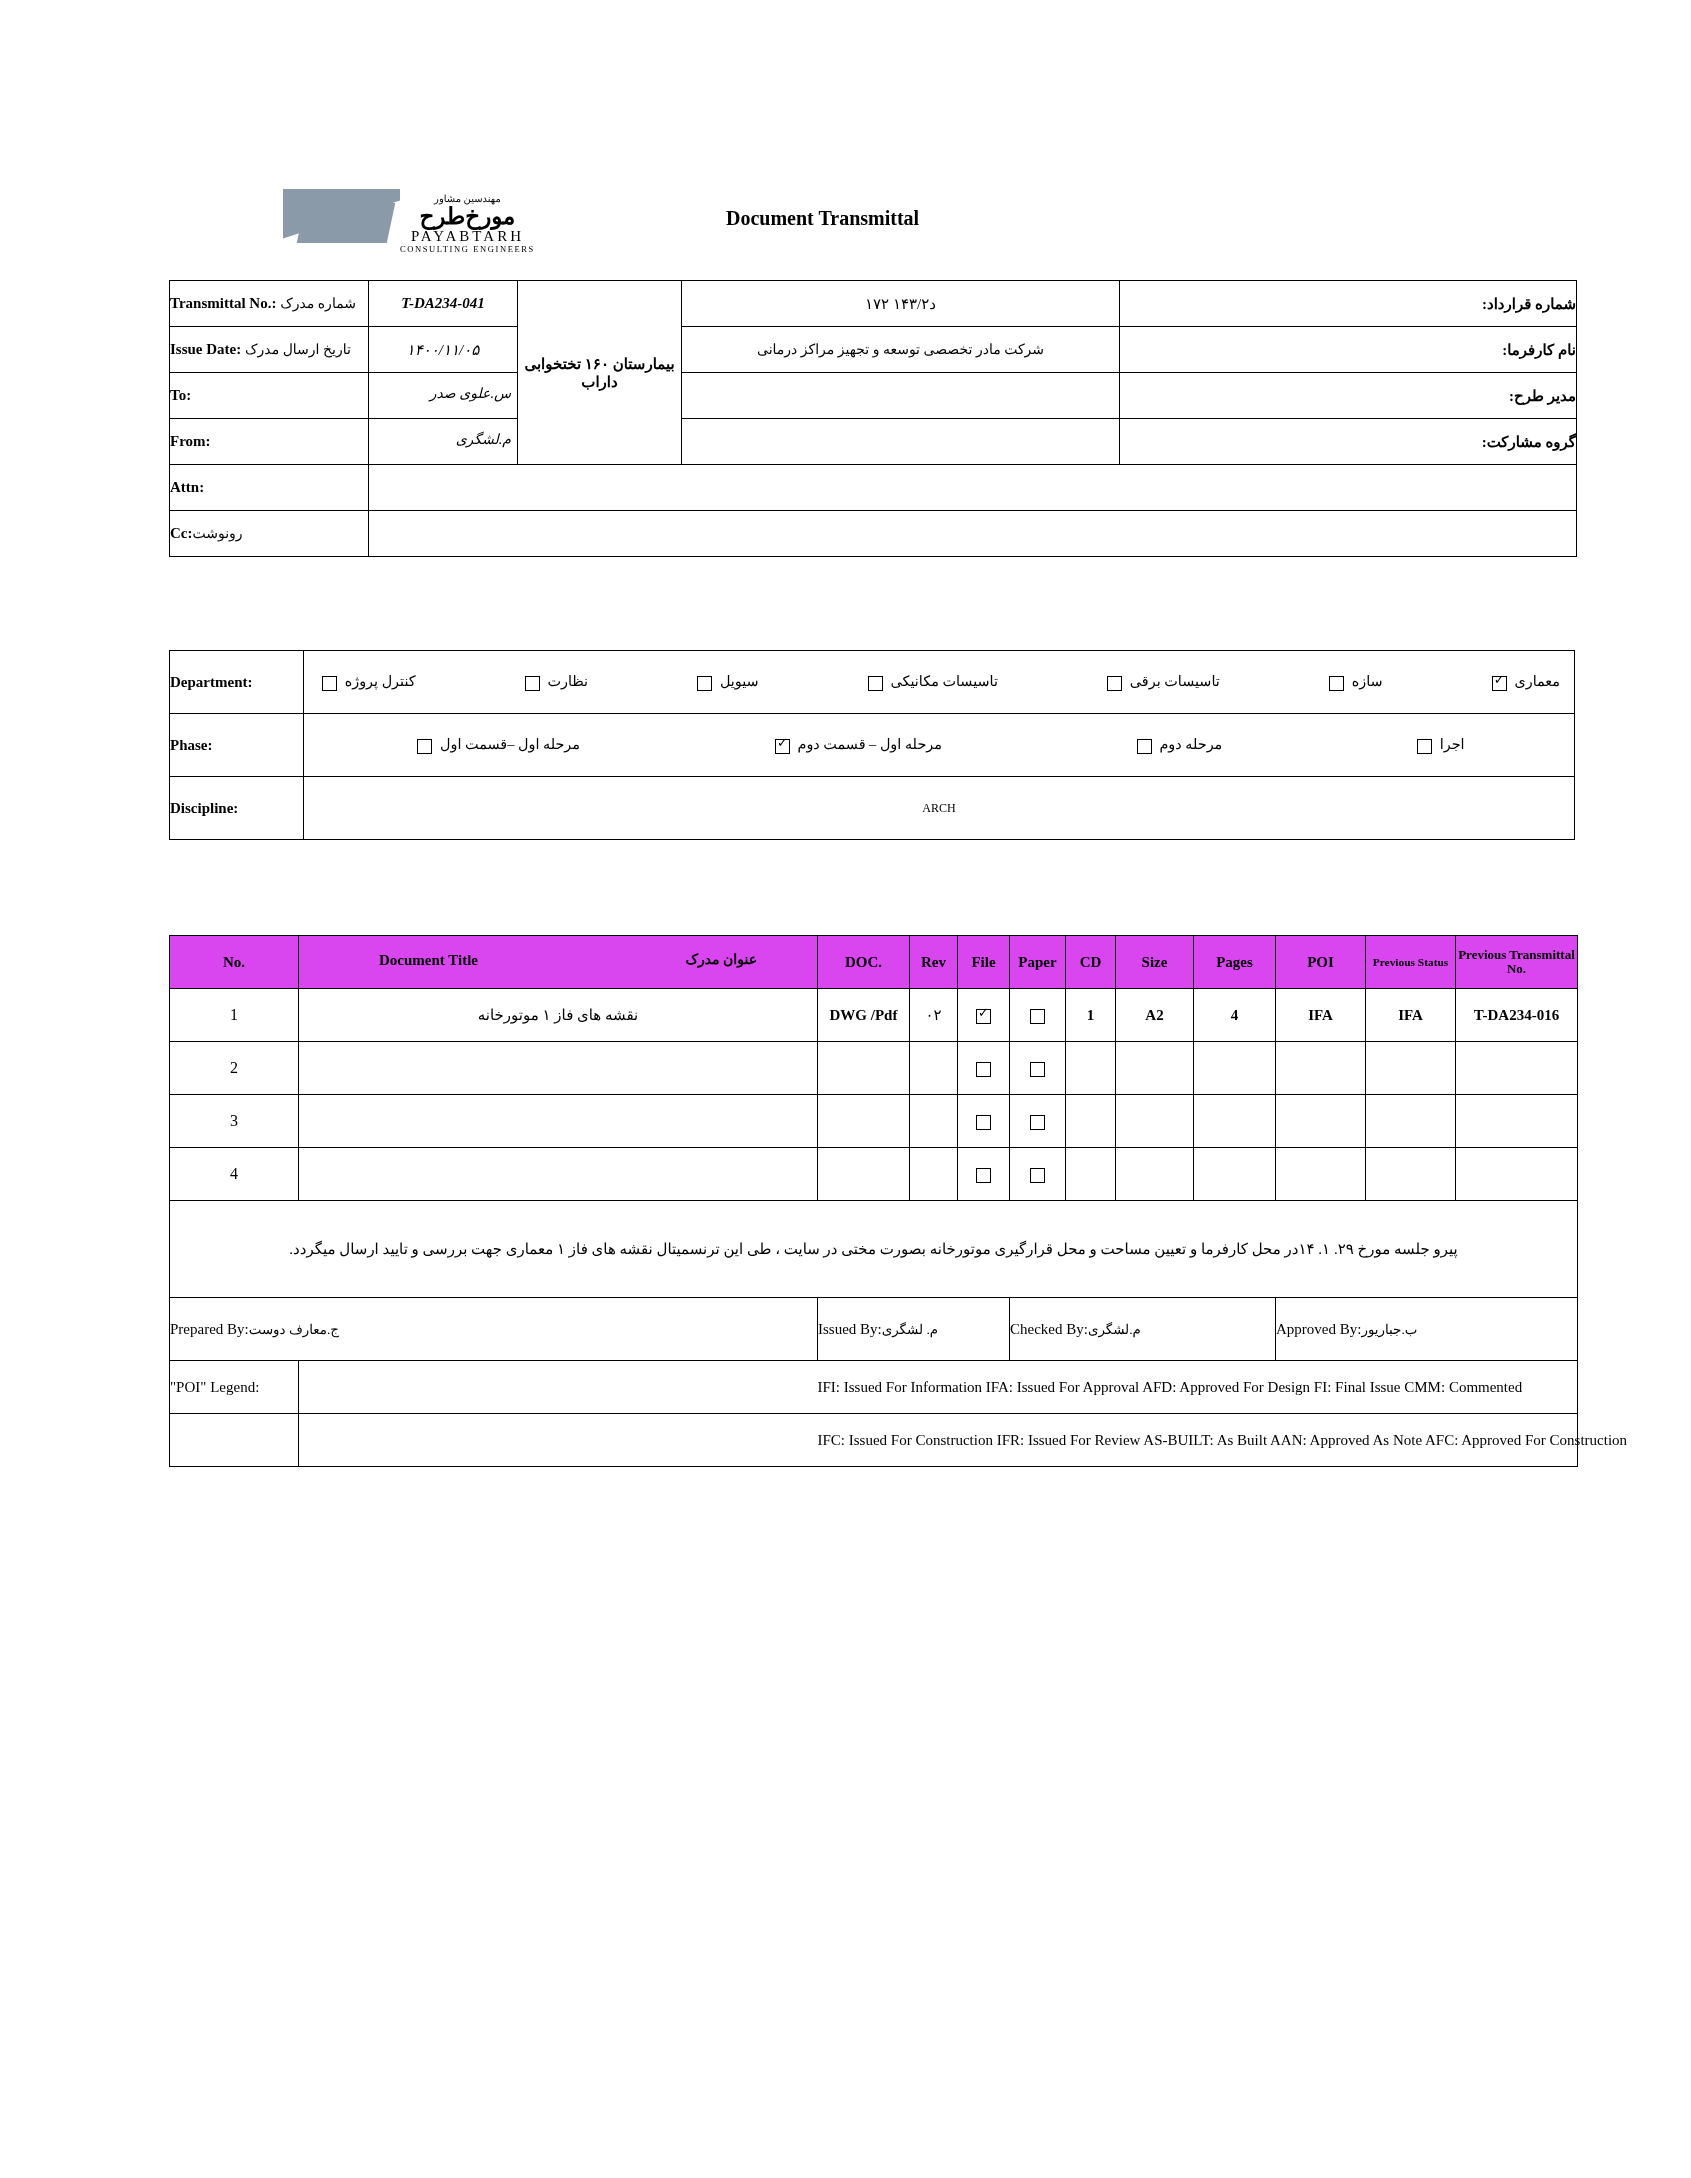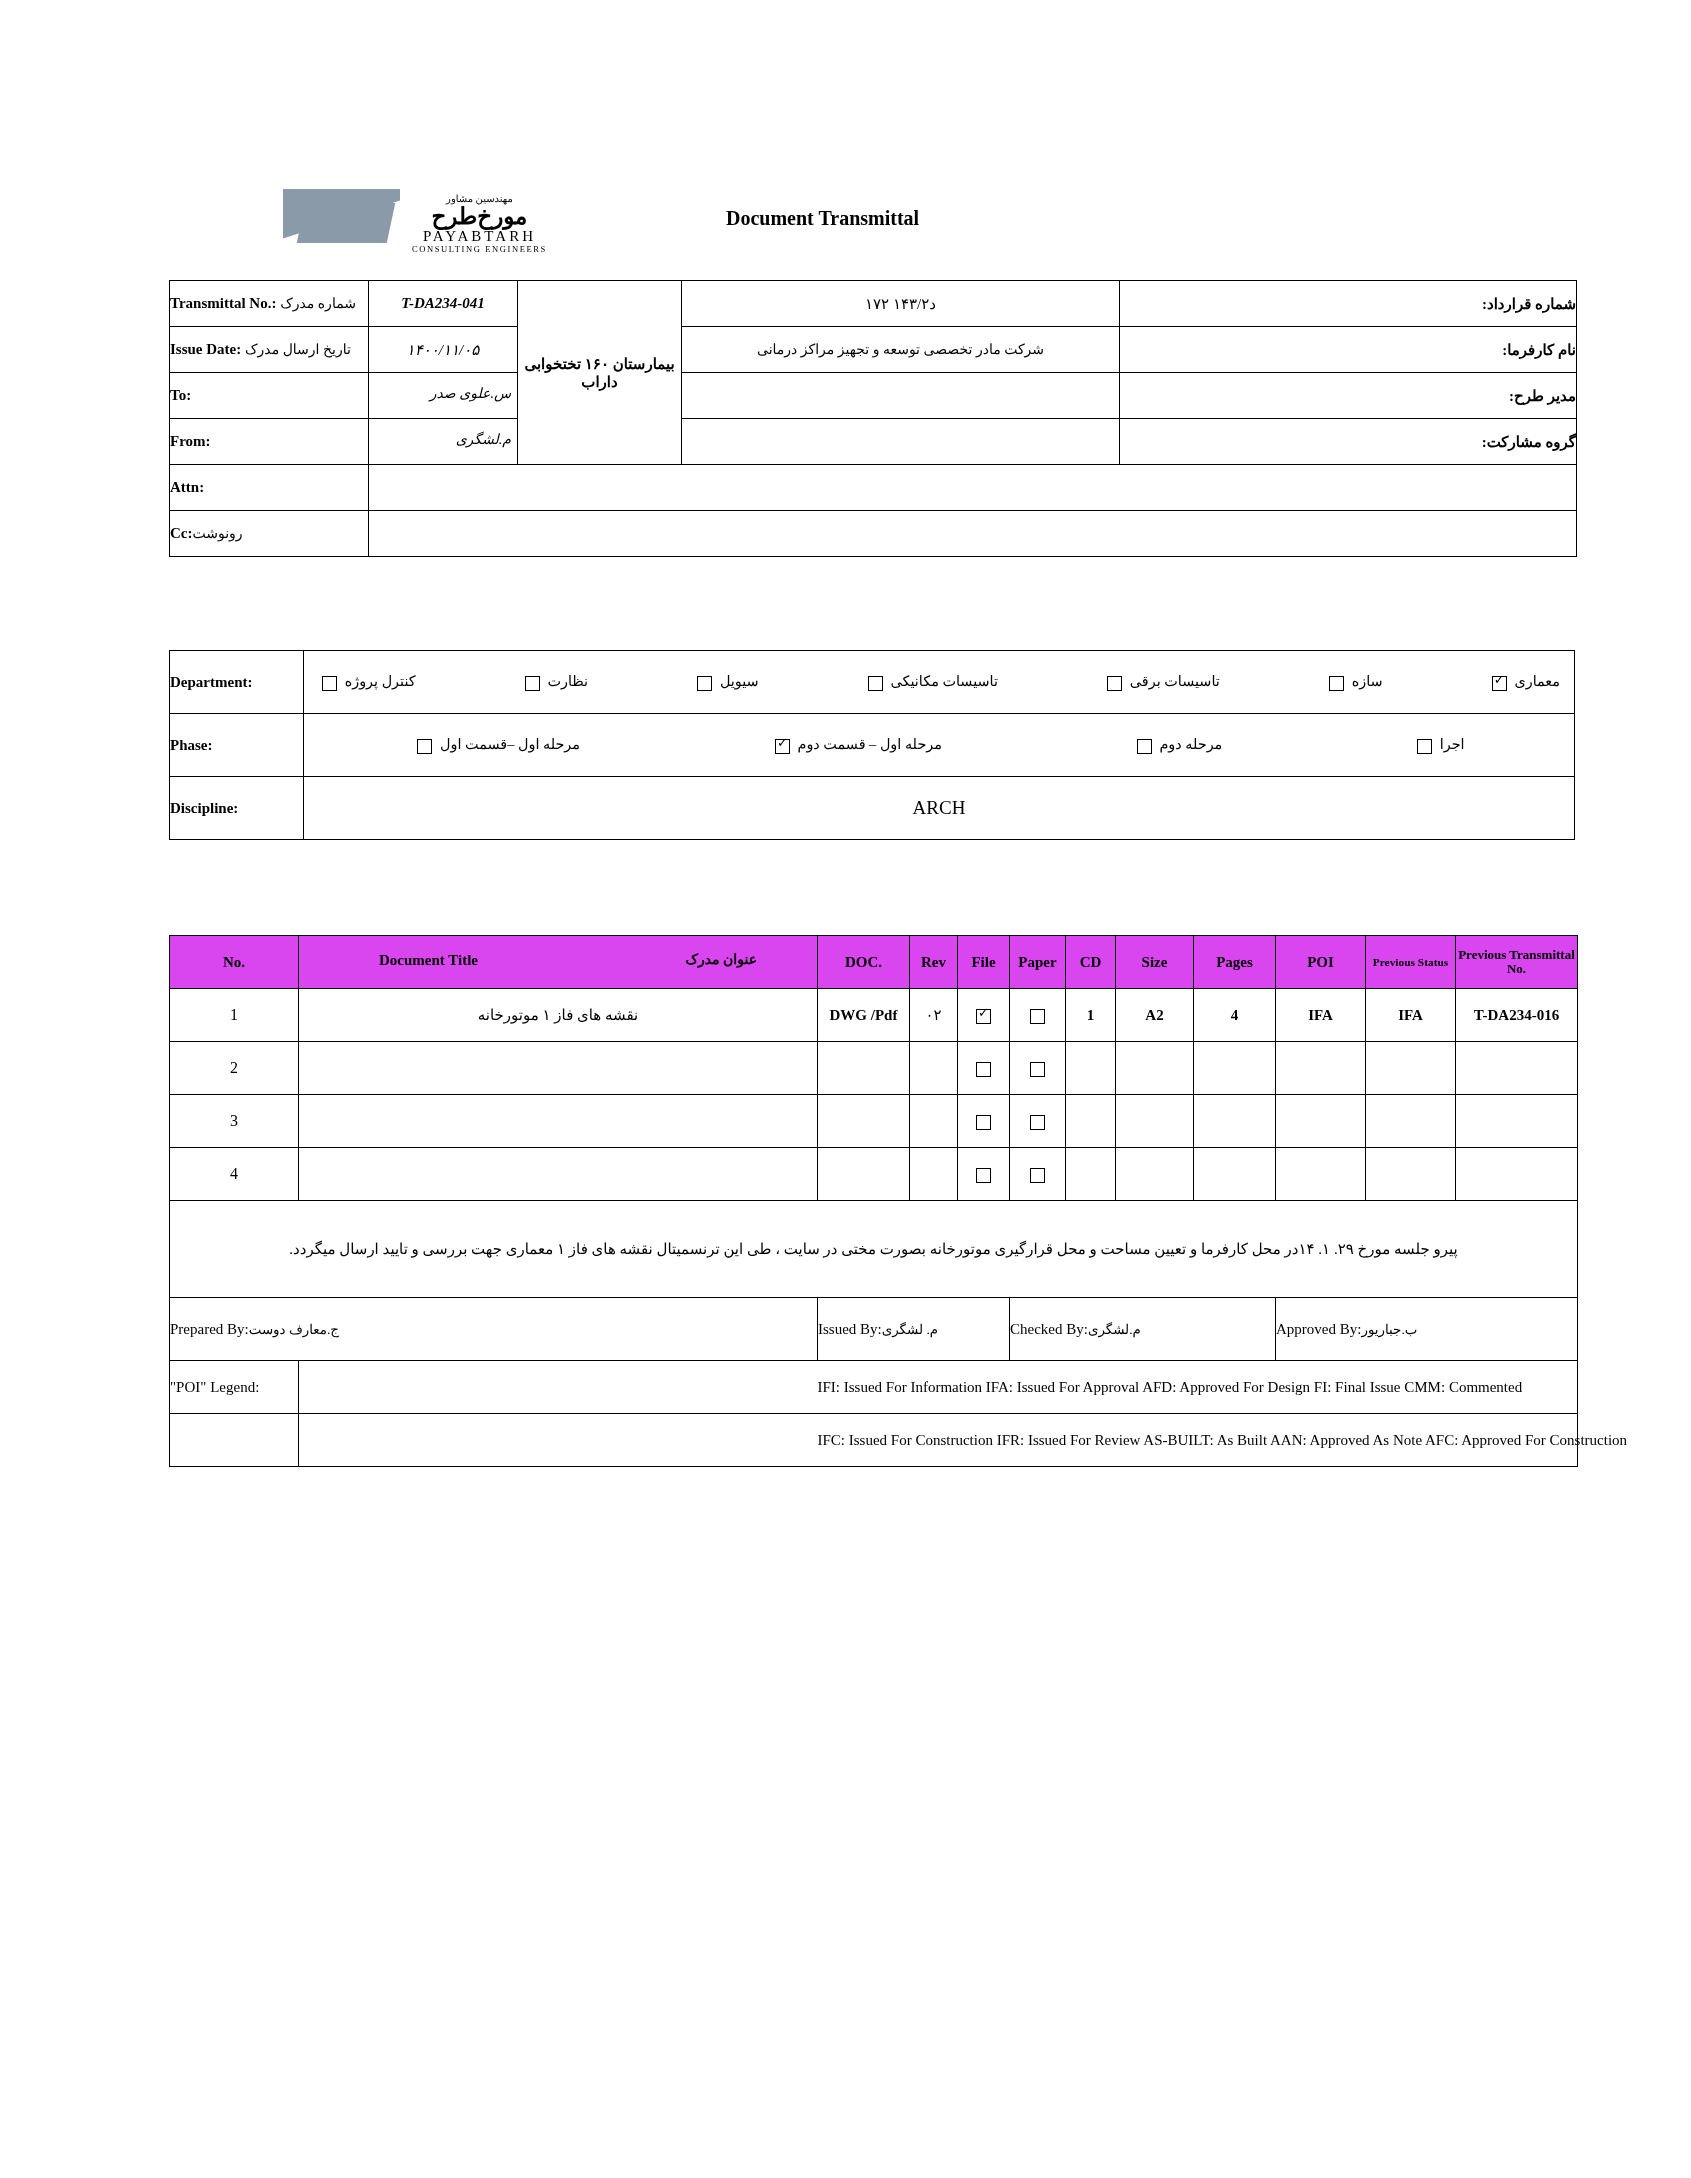--- a/index.html
+++ b/index.html
@@ -28,21 +28,21 @@
     top: 179px;
     width: 1393px;
     height: 90px;
   }
   .logo-block {
     position: absolute;
     left: 114px;
     top: 10px;
     display: flex;
     align-items: center;
-    gap: 12px;
+    gap: 0;
   }
   .logo-mark {
     width: 117px;
     height: 70px;
     background: #8a9aa8;
     position: relative;
     overflow: hidden;
   }
   .logo-mark:after {
     content: "";
@@ -328,21 +328,21 @@
             </span>
             <span class="opt">
               <span>مرحله اول –قسمت اول</span>
               <span class="chk"></span>
             </span>
           </div>
         </td>
       </tr>
       <tr>
         <td class="t2-head">Discipline:</td>
-        <td class="ctr" style="font-size:19px">ARCH</td>
+        <td class="ctr" style="font-size:12px">ARCH</td>
       </tr>
     </tbody>
   </table>
 
   <table class="grid" id="t3">
     <colgroup>
       <col style="width:129px">
         <col style="width:519px">
         <col style="width:92px">
       <col style="width:48px">

